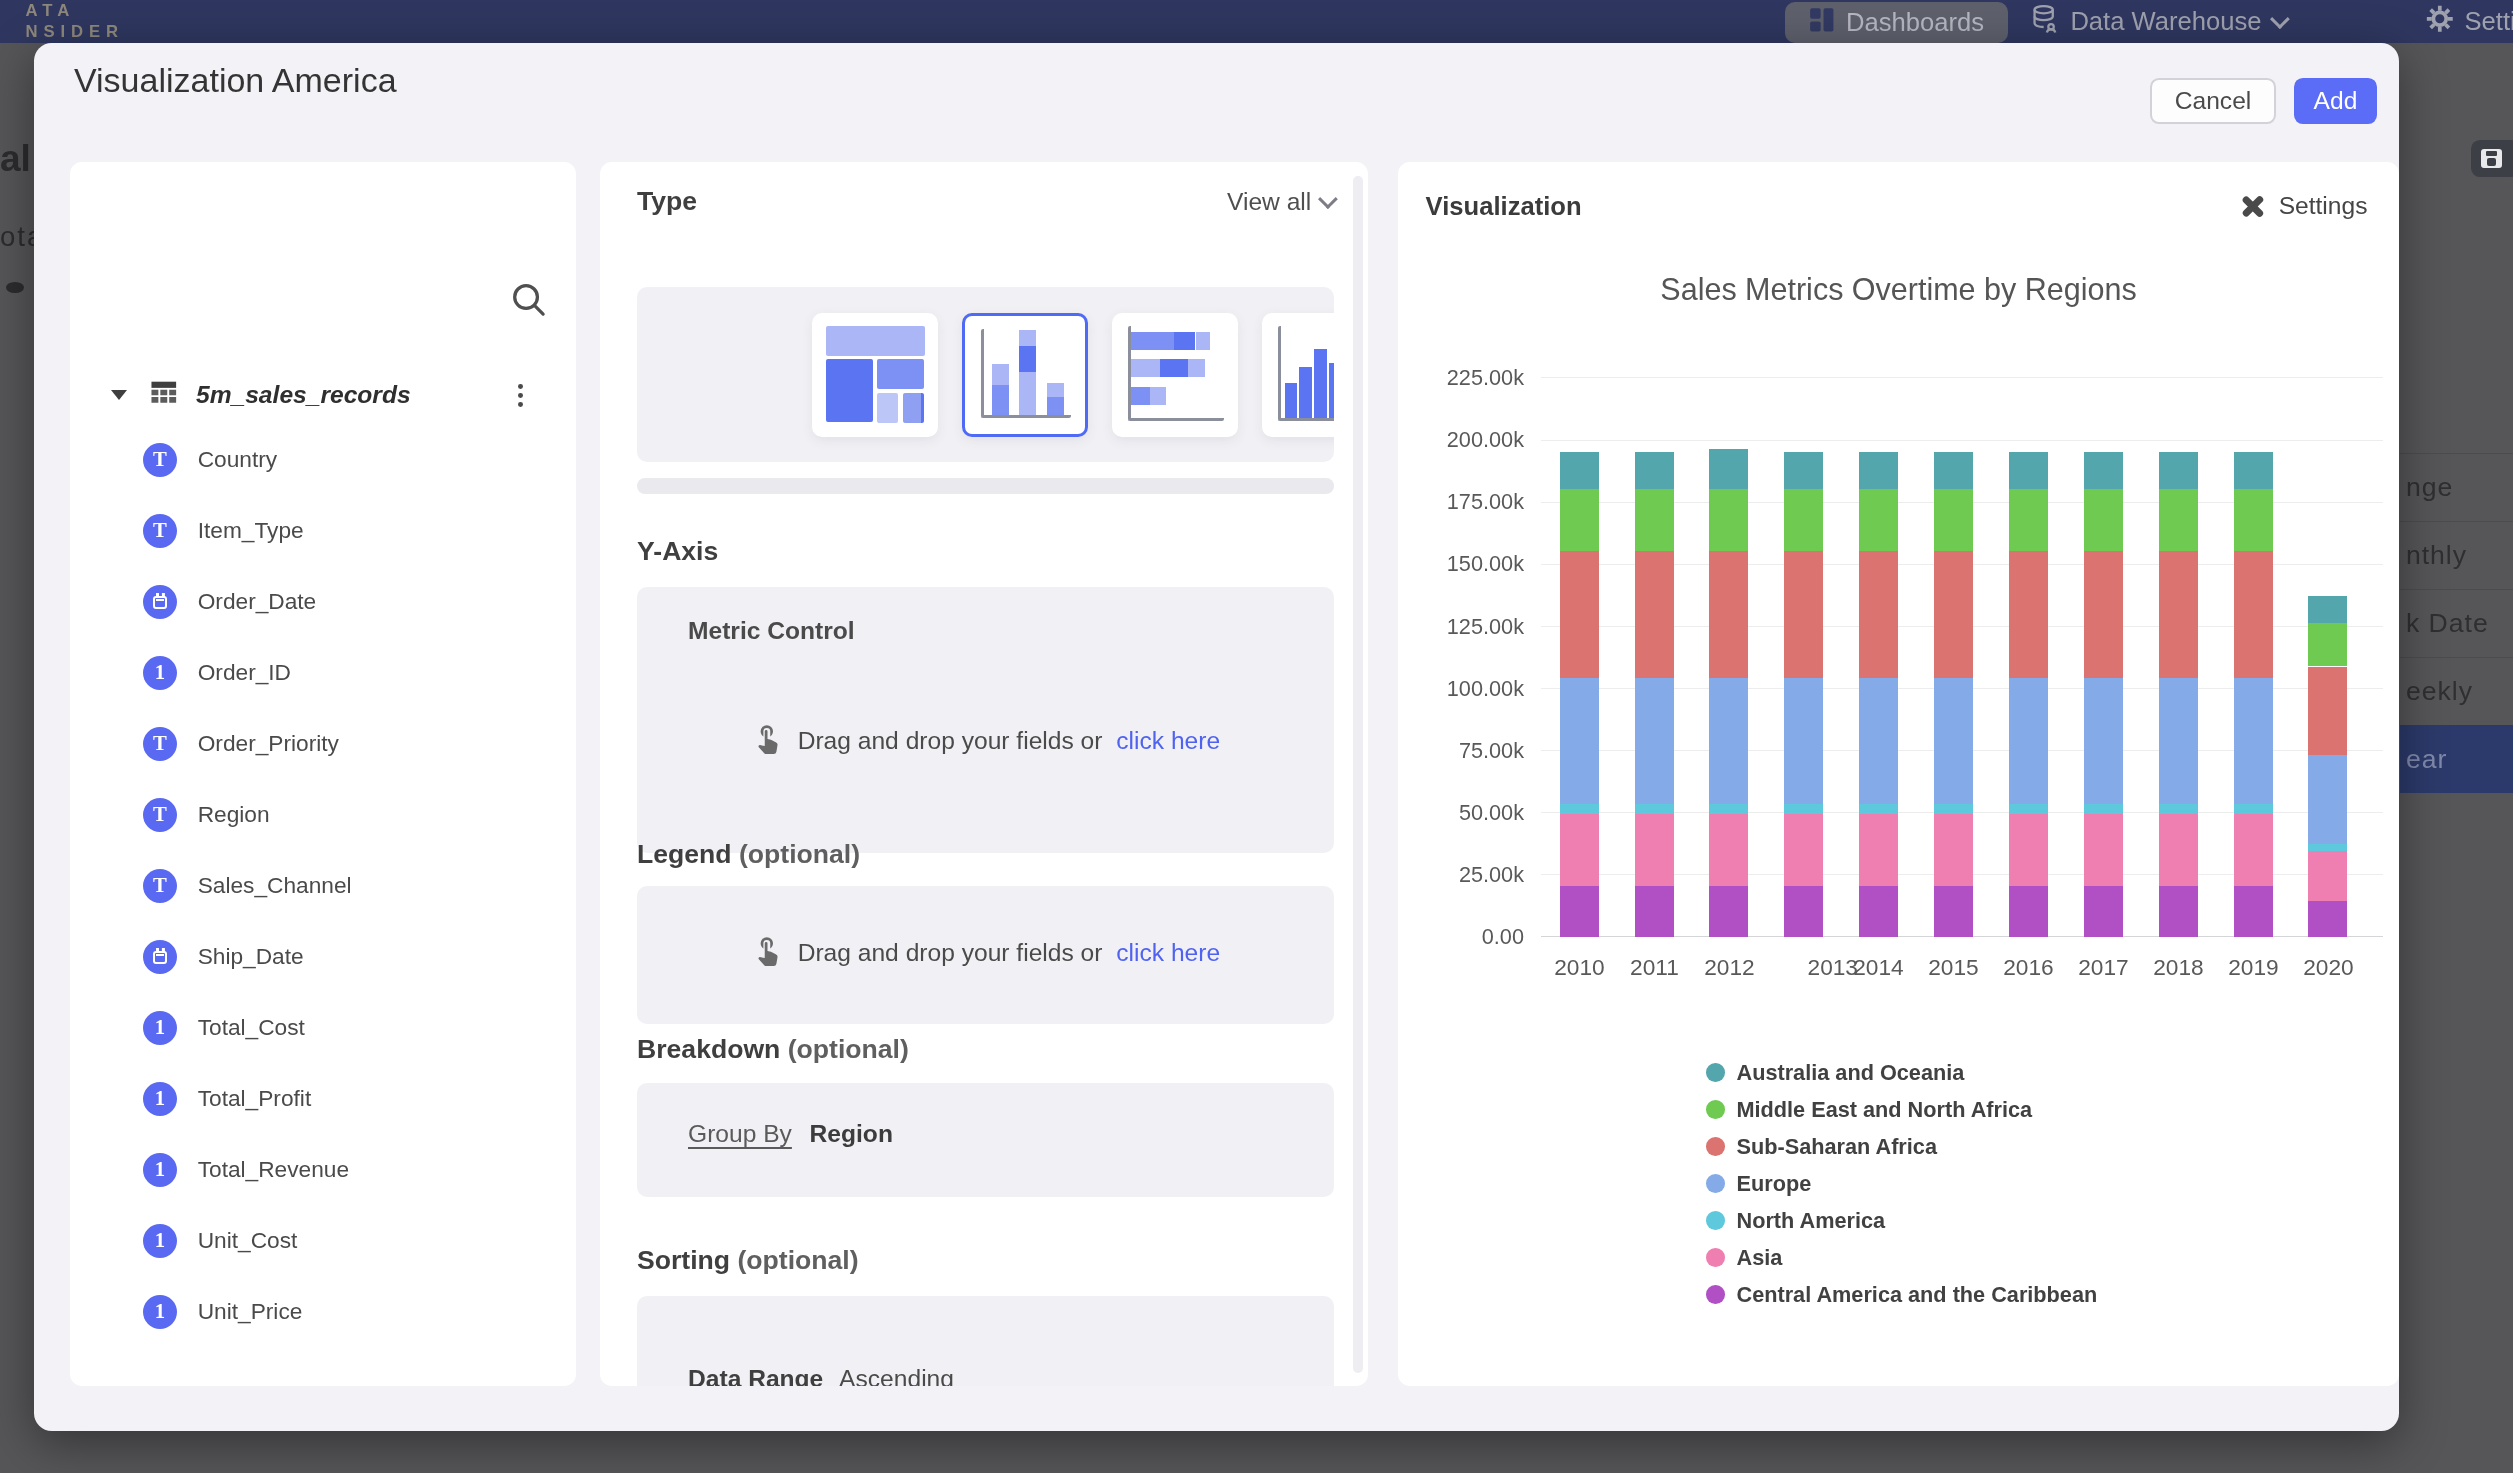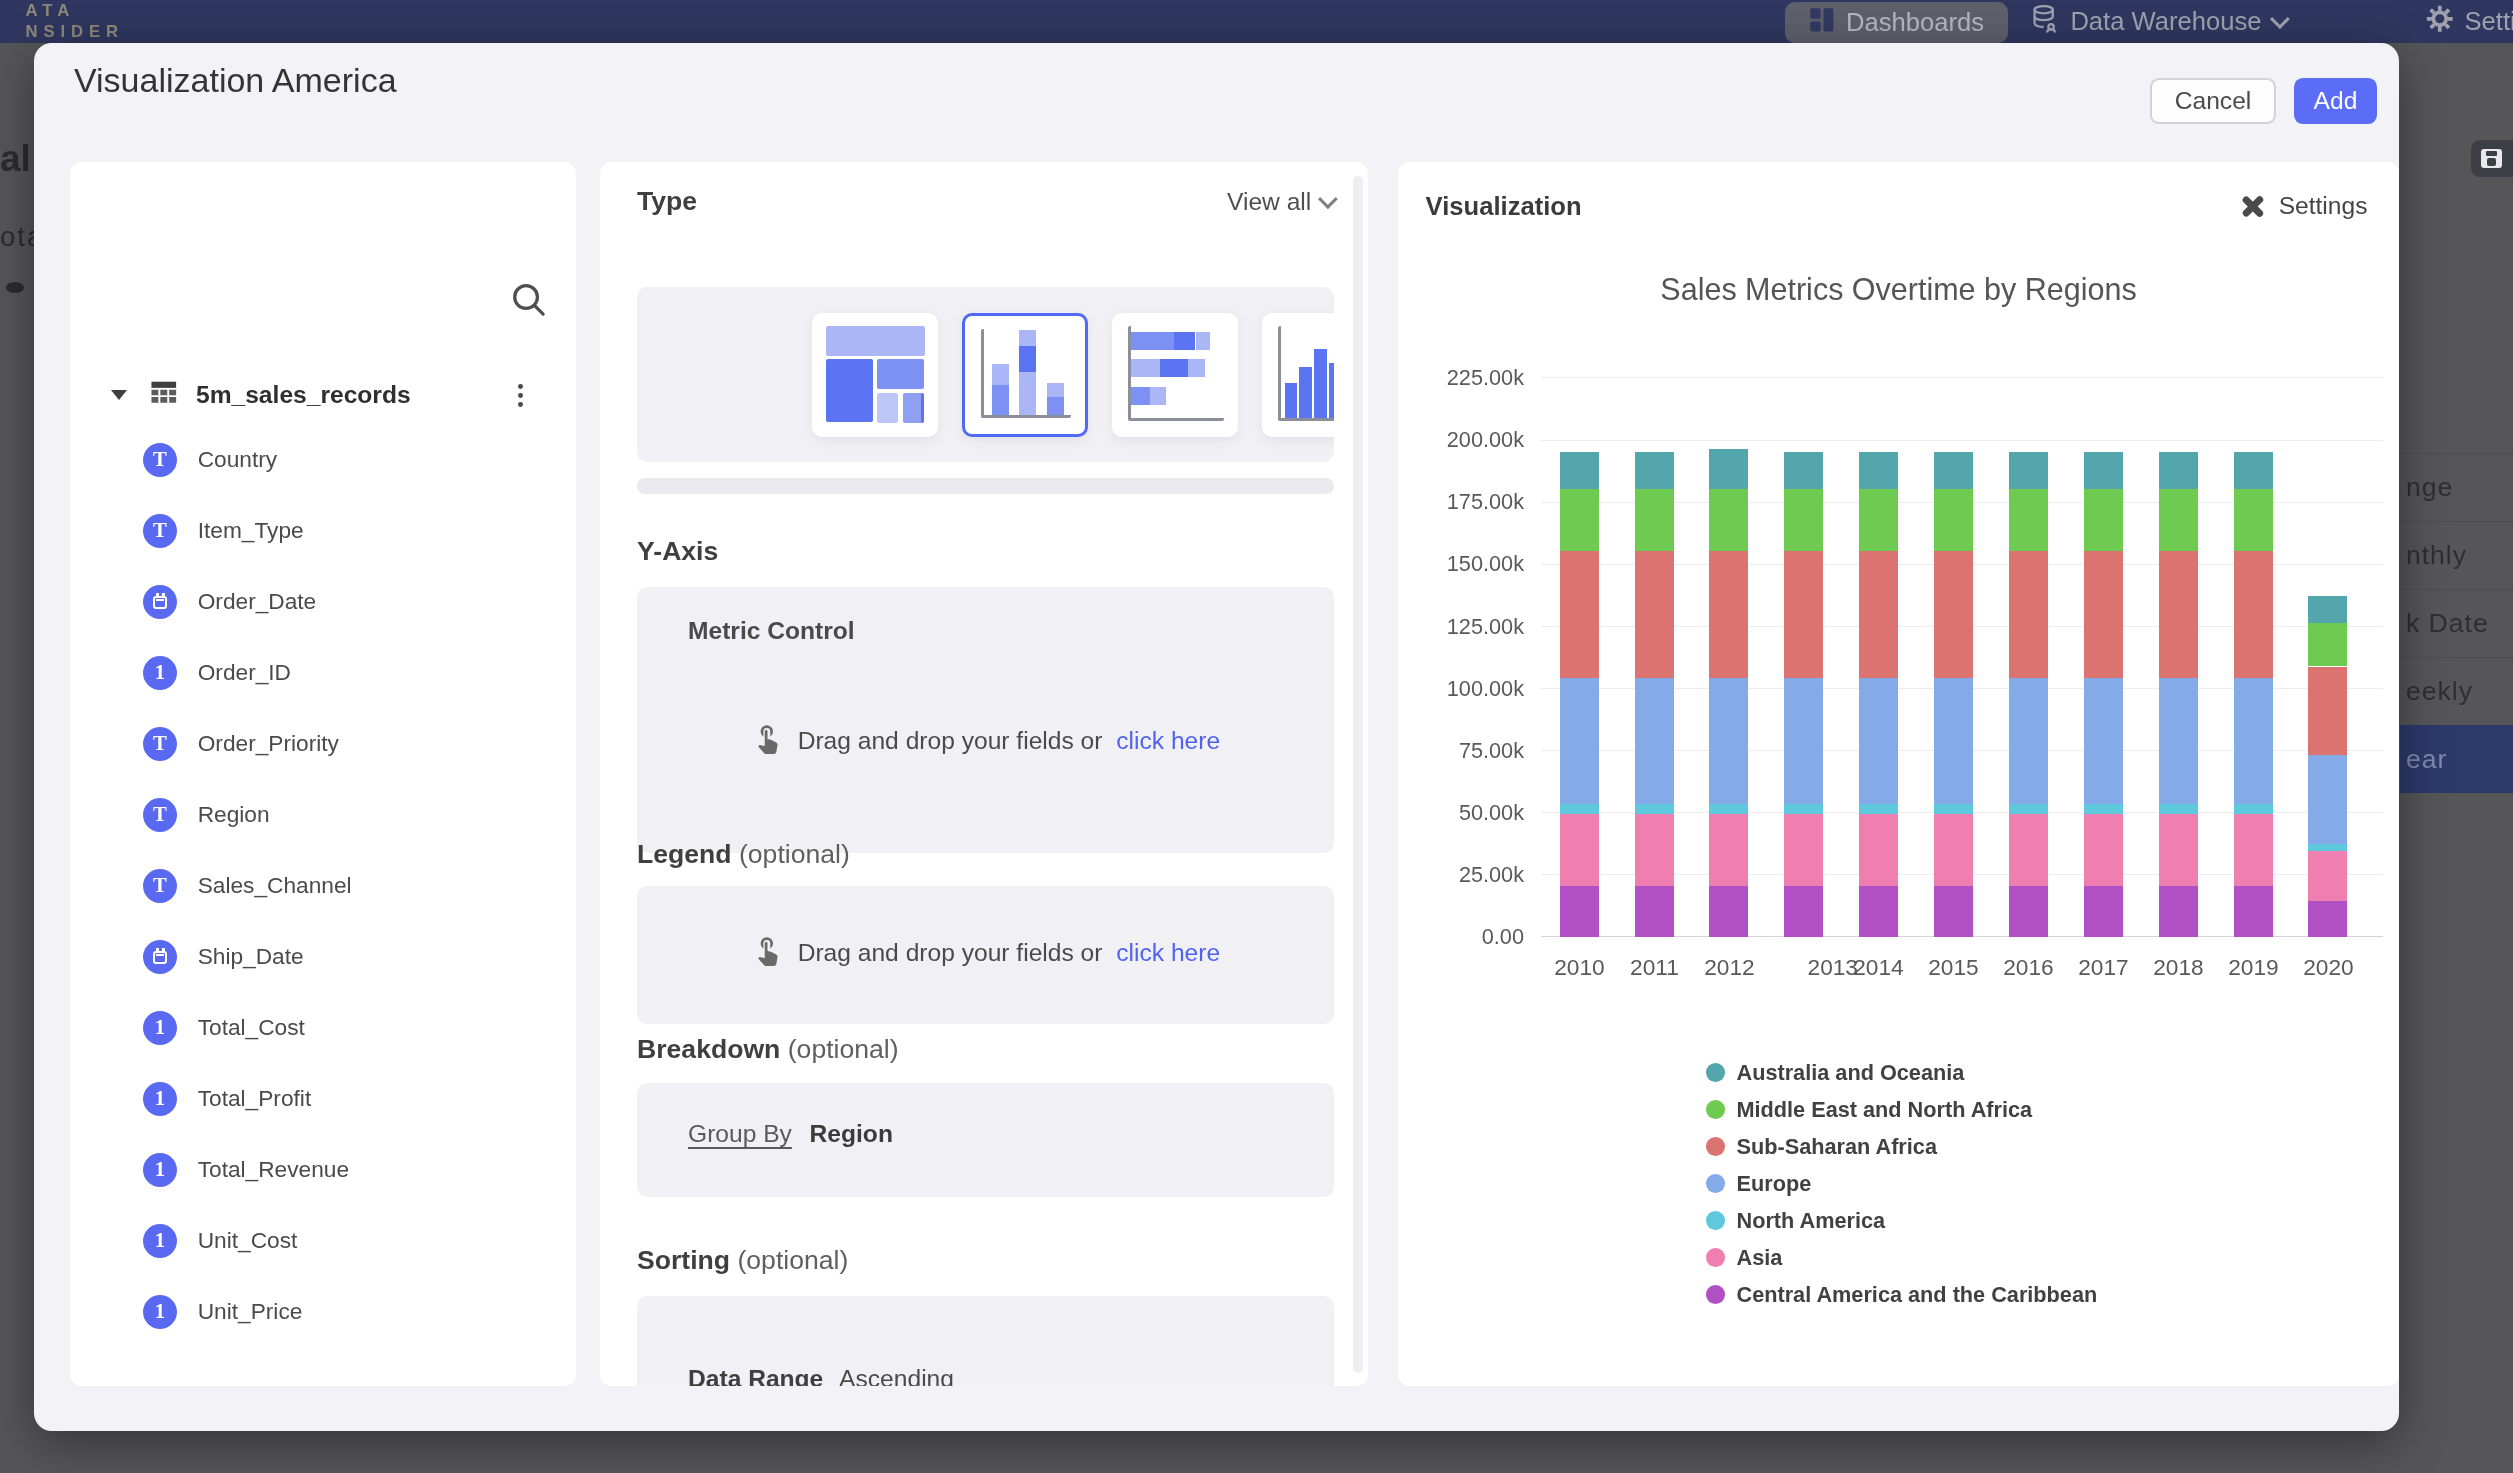--- a/index.html
+++ b/index.html
@@ -45,39 +45,39 @@
 
   
   .tab { position:absolute; top:0; height:87px; display:flex; align-items:center; justify-content:center; gap:11.8px; font-size:24.6px; font-weight:bold; cursor:pointer; }
   .tab-db { left:0; width:252px; color:#3d4ee8; background:#fff; }
   .tab-cc { left:252px; width:254px; color:#3a3a3a; background:#f7f8fa; border-top-right-radius:11.8px; }
 
   .db-select { position:absolute; left:32.5px; top:105px; width:381px; height:65px; background:#fff; border:2px solid #dcdce1; border-radius:9.9px;
                display:flex; align-items:center; justify-content:space-between; padding:0 21.7px; font-size:24.6px; color:#3f3f3f; cursor:pointer; }
   .search-ico { position:absolute; left:439px; top:118px; cursor:pointer; }
 
-  .tree-row { position:absolute; left:0; top:209px; width:506px; height:47px; display:flex; align-items:center; }
+  .tree-row { position:absolute; left:0; top:209px; width:506px; height:47px; display:flex; align-items:center;font-style:italic; }
   .caret { width:0; height:0; border-left:8.9px solid transparent; border-right:8.9px solid transparent; border-top:10.8px solid #3f3f3f; margin-left:41px; }
   .tbl-ico { margin-left:21.7px; }
   .tree-label { margin-left:17.7px; font-size:24.6px; font-weight:600; color:#2f2f2f; }
   .kebab { position:absolute; right:41px; top:7.9px; width:29.6px; height:33px; display:flex; flex-direction:column; align-items:center; justify-content:center; gap:3.9px; cursor:pointer; }
   .kebab i { width:4.9px; height:4.9px; border-radius:50%; background:#4a4a4a; }
 
   .field-list { position:absolute; left:0; top:262px; width:506px; }
   .field-row { height:71px; display:flex; align-items:center; padding-left:73px; cursor:grab; }
   .ficon { width:34px; height:34px; border-radius:50%; background:#5a69f1; color:#fff; display:flex; align-items:center; justify-content:center; flex:0 0 34px; }
   .ficon .glyph { font-family:"Liberation Serif", serif; font-weight:bold; font-size:20.7px; line-height:1; }
   .cal { width:14.8px; height:13.8px; border:2px solid #fff; border-radius:3px; position:relative; margin-top:2px; }
   .cal:before { content:""; position:absolute; left:1px; top:-4.9px; width:3px; height:3.9px; background:#fff; box-shadow:5.9px 0 0 #fff; }
   .cal:after { content:""; position:absolute; left:1px; top:1px; width:8.9px; height:2px; background:#fff; }
   .flabel { margin-left:20.7px; font-size:22.7px; color:#4a4a4a; }
 
   
   .h-sec { position:absolute; left:37px; font-size:26.6px; font-weight:bold; color:#3f3f3f; }
-  .h-opt { font-weight:normal; color:#5f5f5f; }
+  .h-opt { font-weight:bold; color:#5f5f5f; }
   .view-all { position:absolute; right:33px; top:25.6px; display:flex; align-items:center; gap:9.9px; font-size:24.6px; color:#4f4f4f; cursor:pointer; }
 
   .type-box { position:absolute; left:37px; top:125px; width:697px; height:175px; background:#f1f1f5; border-radius:9.9px; overflow:hidden; }
   .tcard { position:absolute; top:25.6px; width:126px; height:124px; background:#fff; border-radius:9.9px; box-shadow:0 3.9px 11.8px rgba(40,40,80,.08); cursor:pointer; overflow:hidden; }
   .tcard.selected { border:3px solid #4f6af5; }
   .hscroll { position:absolute; left:37px; top:316px; width:697px; height:15.8px; background:#e9e9ee; border-radius:7.9px; cursor:pointer; }
   .vscroll { position:absolute; right:4.9px; top:13.8px; width:9.9px; height:1197px; background:#ededf2; border-radius:4.9px; cursor:pointer; }
 
   
   .wc { width:100%; height:100%; position:relative; color:#4f6af0; text-align:center; }

